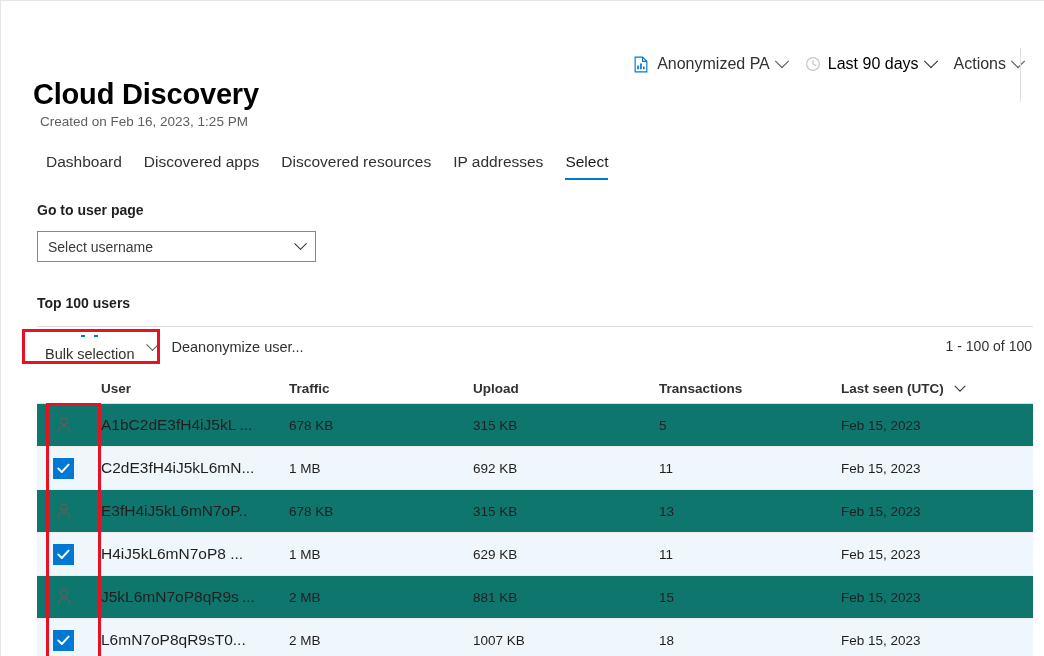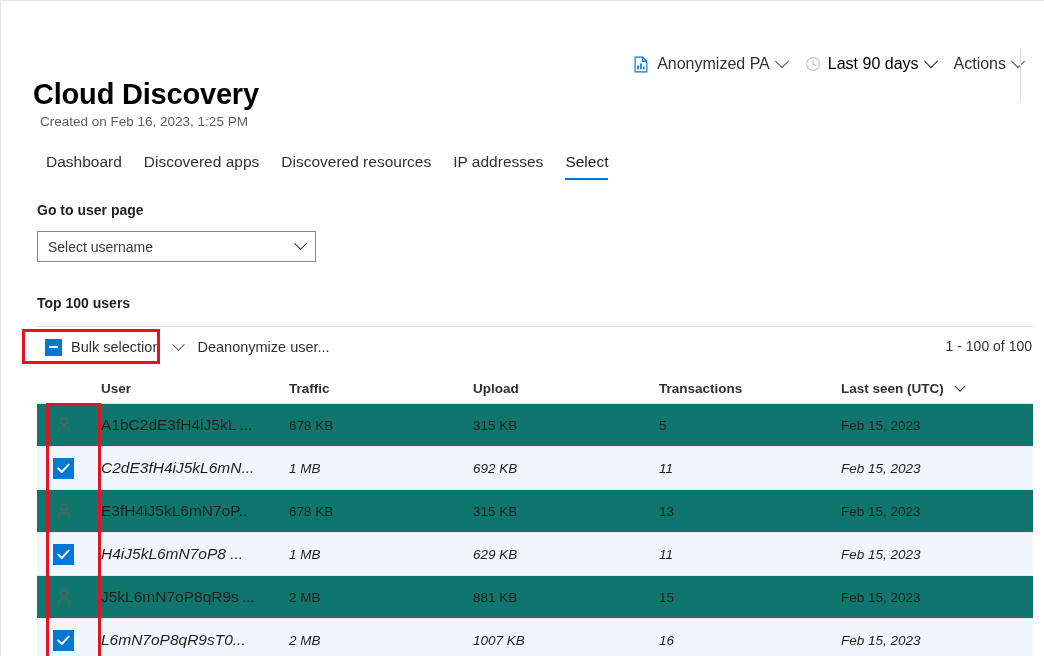--- a/index.html
+++ b/index.html
@@ -173,20 +173,21 @@
     align-items: center;
     font-size: 14.5px;
     color: #323130;
   }
   .bulk-group {
     display: flex;
     align-items: center;
     gap: 9px;
     padding: 0 6px 0 8px;
     height: 24px;
+    flex-direction: column;
   }
   .cb-indeterminate {
     width: 17px; height: 17px;
     background: #0078d4;
     display: flex;
     align-items: center;
     justify-content: center;
   }
   .cb-indeterminate::after {
     content: "";
@@ -232,21 +233,21 @@
   }
   .trow {
     display: flex;
     align-items: center;
     height: 43px;
     font-size: 15px;
     color: #201f1e;
     border-bottom: 1px solid #edebe9;
     background: #0f766e;
   }
-  .trow.selected { background: #eff6fc; font-style: italic; }
+  .trow.selected { background: #eff6fc; }
 
   .c-check { width: 64px; flex: none; display: flex; align-items: center; padding-left: 16px; }
   .c-user  { width: 188px; flex: none; font-size: 15.5px; }
   .c-traffic { width: 184px; flex: none; }
   .c-upload  { width: 186px; flex: none; }
   .c-trans   { width: 182px; flex: none; }
   .c-seen    { flex: 1; }
 
   .thead .c-traffic, .thead .c-upload, .thead .c-trans, .thead .c-seen,
   .thead .c-user { font-size: 13.5px; }
@@ -441,21 +442,21 @@
           <div class="c-check">
             <span class="cb-checked">
               <svg width="13" height="11" viewBox="0 0 13 11">
                 <path d="M1.2 5.4 L4.8 9 L11.6 1.6" fill="none" stroke="#fff" stroke-width="1.9" stroke-linecap="round" stroke-linejoin="round"></path>
               </svg>
             </span>
           </div>
           <div class="c-user">L6mN7oP8qR9sT0...</div>
           <div class="c-traffic">2 MB</div>
           <div class="c-upload">1007 KB</div>
-          <div class="c-trans">16</div>
+          <div class="c-trans">18</div>
           <div class="c-seen">Feb 15, 2023</div>
         </div>
       </div>
   </div>
 
   <div class="anno" id="anno-bulk"></div>
   <div class="anno" id="anno-checks"></div>
 
 </div>
 

